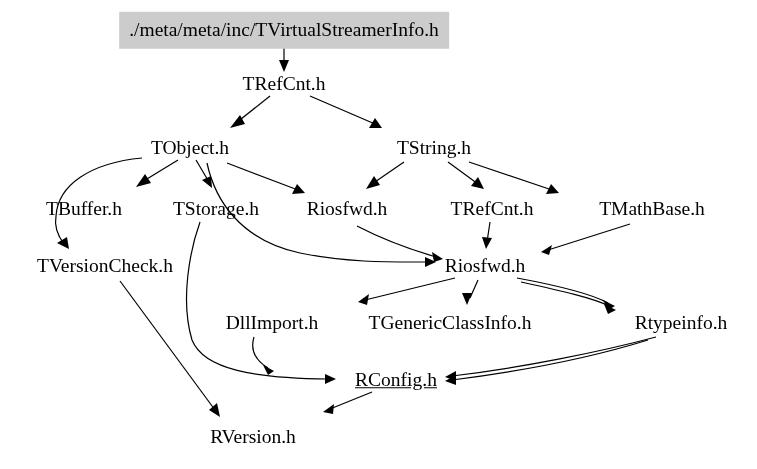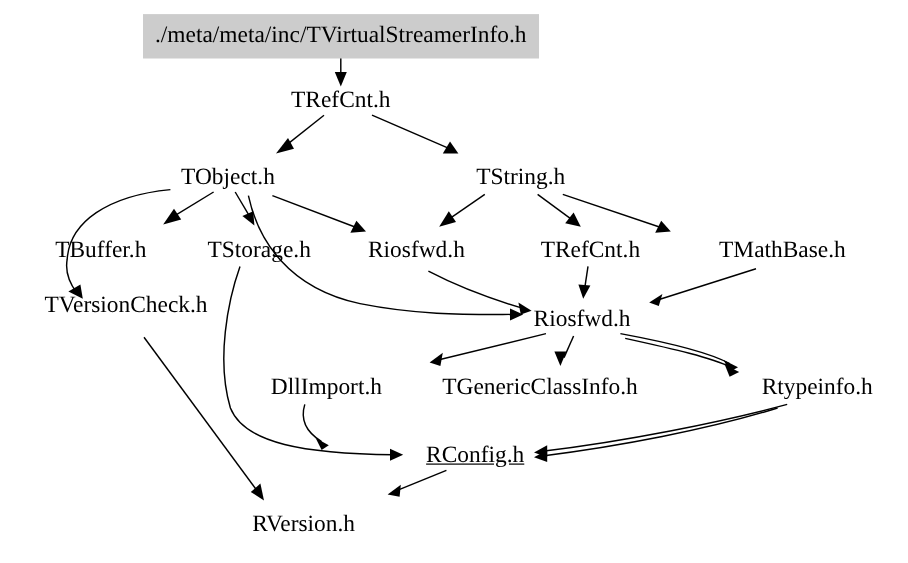--- a/index.html
+++ b/index.html
@@ -151,21 +151,21 @@
   <div id="node-layer">
       <div class="node boxed" style="left: 284px; top: 30px; background: rgb(204, 204, 204);"><span style="color: rgb(0, 0, 0);">./meta/meta/inc/TVirtualStreamerInfo.h</span></div>
       <div class="node plain" style="left: 284px; top: 84px;"><span style="color: rgb(0, 0, 0);">TRefCnt.h</span></div>
       <div class="node plain" style="left: 190px; top: 148px;"><span style="color: rgb(0, 0, 0);">TObject.h</span></div>
       <div class="node plain" style="left: 434px; top: 148px;"><span style="color: rgb(0, 0, 0);">TString.h</span></div>
       <div class="node plain" style="left: 84px; top: 209px;"><span style="color: rgb(0, 0, 0); margin-top: 38px;">TBuffer.h</span></div>
       <div class="node plain" style="left: 216px; top: 209px;"><span style="color: rgb(0, 0, 0);">TStorage.h</span></div>
       <div class="node plain" style="left: 347px; top: 209px;"><span style="color: rgb(0, 0, 0);">Riosfwd.h</span></div>
       <div class="node plain" style="left: 492px; top: 209px;"><span style="color: #000000;">TRefCnt.h</span></div>
       <div class="node plain" style="left: 652px; top: 209px;"><span style="color: rgb(0, 0, 0);">TMathBase.h</span></div>
-      <div class="node plain" style="left: 105px; top: 255px;"><span style="color: rgb(0, 0, 0);">TVersionCheck.h</span></div>
+      <div class="node plain" style="left: 105px; top: 266px;"><span style="color: rgb(0, 0, 0);">TVersionCheck.h</span></div>
       <div class="node plain" style="left: 485px; top: 266px;"><span style="color: rgb(0, 0, 0);">Riosfwd.h</span></div>
       <div class="node plain" style="left: 272px; top: 323px;"><span style="color: rgb(0, 0, 0);">DllImport.h</span></div>
       <div class="node plain" style="left: 450px; top: 323px;"><span style="color: rgb(0, 0, 0);">TGenericClassInfo.h</span></div>
       <div class="node plain" style="left: 681px; top: 323px;"><span style="color: rgb(0, 0, 0); text-align: center;">Rtypeinfo.h</span></div>
       <div class="node plain" style="left: 396px; top: 380px; text-decoration: underline;"><span style="color: rgb(0, 0, 0);">RConfig.h</span></div>
       <div class="node plain" style="left: 253px; top: 437px;"><span style="color: rgb(0, 0, 0);">RVersion.h</span></div>
     </div>
 
 </div>
 

